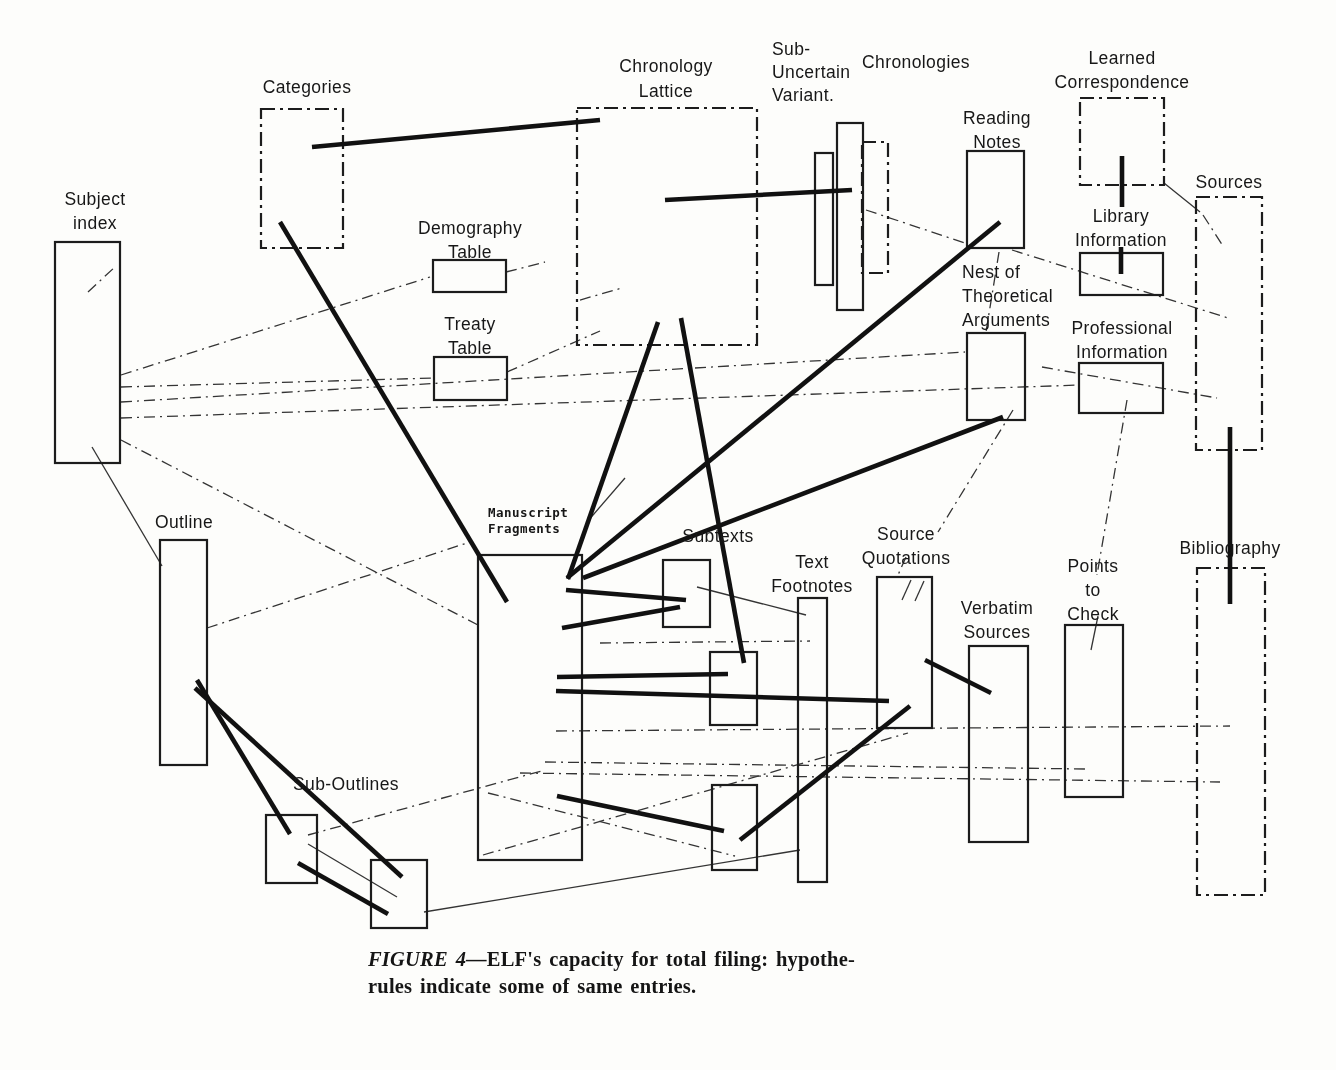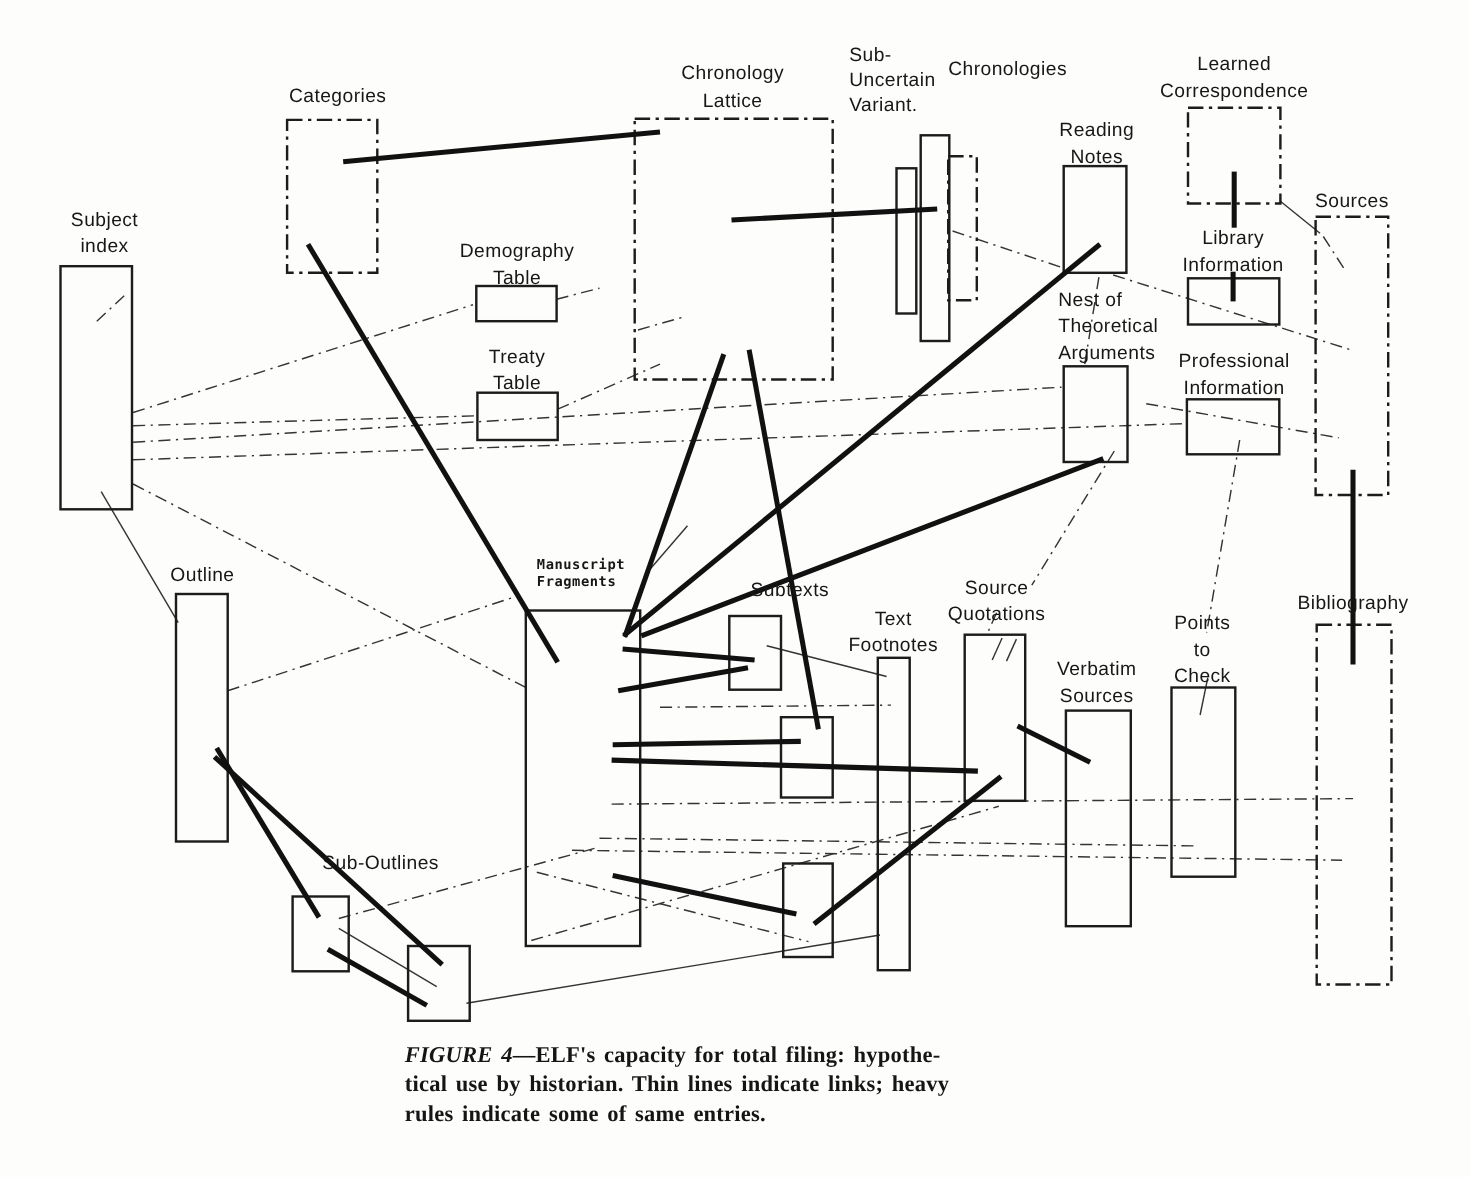--- a/index.html
+++ b/index.html
@@ -132,16 +132,15 @@
       <text class="lbl " text-anchor="middle"><tspan x="812" y="568">Text</tspan><tspan x="812" y="592">Footnotes</tspan></text>
       <text class="lbl " text-anchor="middle"><tspan x="906" y="540">Source</tspan><tspan x="906" y="564">Quotations</tspan></text>
       <text class="lbl " text-anchor="middle"><tspan x="997" y="614">Verbatim</tspan><tspan x="997" y="638">Sources</tspan></text>
       <text class="lbl " text-anchor="middle"><tspan x="1093" y="572">Points</tspan><tspan x="1093" y="596">to</tspan><tspan x="1093" y="620">Check</tspan></text>
       <text class="lbl " text-anchor="middle"><tspan x="1230" y="554">Bibliography</tspan></text>
       <text class="lbl " text-anchor="middle"><tspan x="184" y="528">Outline</tspan></text>
       <text class="lbl " text-anchor="middle"><tspan x="346" y="790">Sub-Outlines</tspan></text>
     </svg>
   <div class="caption">
     <div><i>FIGURE 4</i><span>—ELF's capacity for total filing: hypothe-</span></div>
-    <div>tical use by historian. Thin lines indicate links; heavy</div>
     <div>rules indicate some of same entries.</div>
   </div>
 </div>
 
 </body></html>

